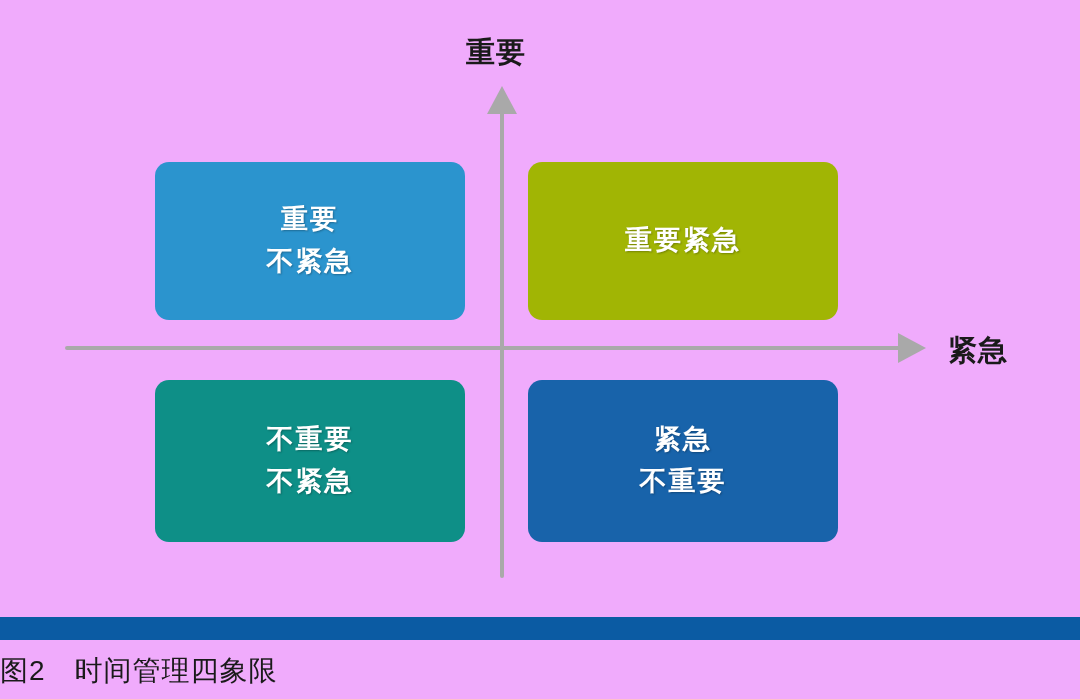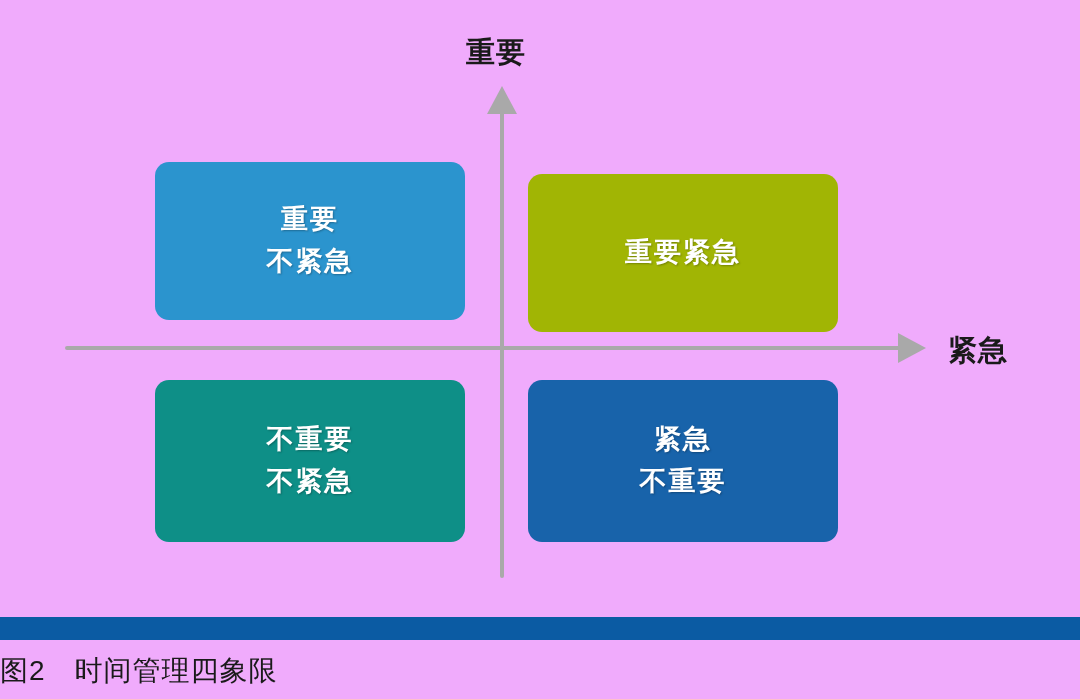--- a/index.html
+++ b/index.html
@@ -98,21 +98,21 @@
     height: calc(100% - 10px);
     border-radius: 0 12px 12px 0;
     z-index: -1;
   }
 
   #quad-tl { left: 155px; top: 162px; width: 310px; height: 158px;
              background: #2b94ce; }
   #quad-tl::after { background: #1e6f9e; }
 
   #quad-tr { left: 528px; top: 162px; width: 310px; height: 158px;
-             background: #a1b504; margin-top: 12px; }
+             background: #a1b504; }
   #quad-tr::after { background: #7d8c03; }
 
   #quad-bl { left: 155px; top: 380px; width: 310px; height: 162px;
              background: #0e8f87; }
   #quad-bl::after { background: #0a6b65; }
 
   #quad-br { left: 528px; top: 380px; width: 310px; height: 162px;
              background: #1863aa; }
   #quad-br::after { background: #114a80; }
 

